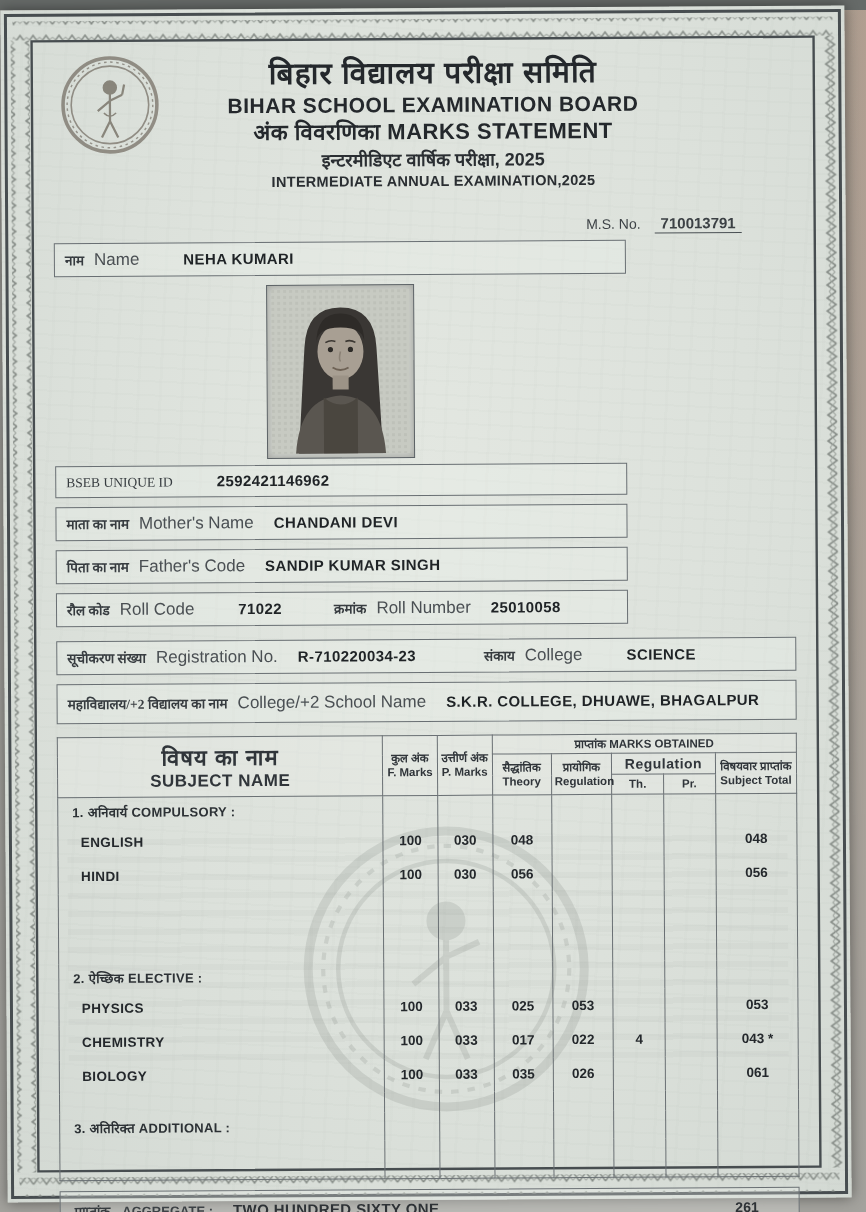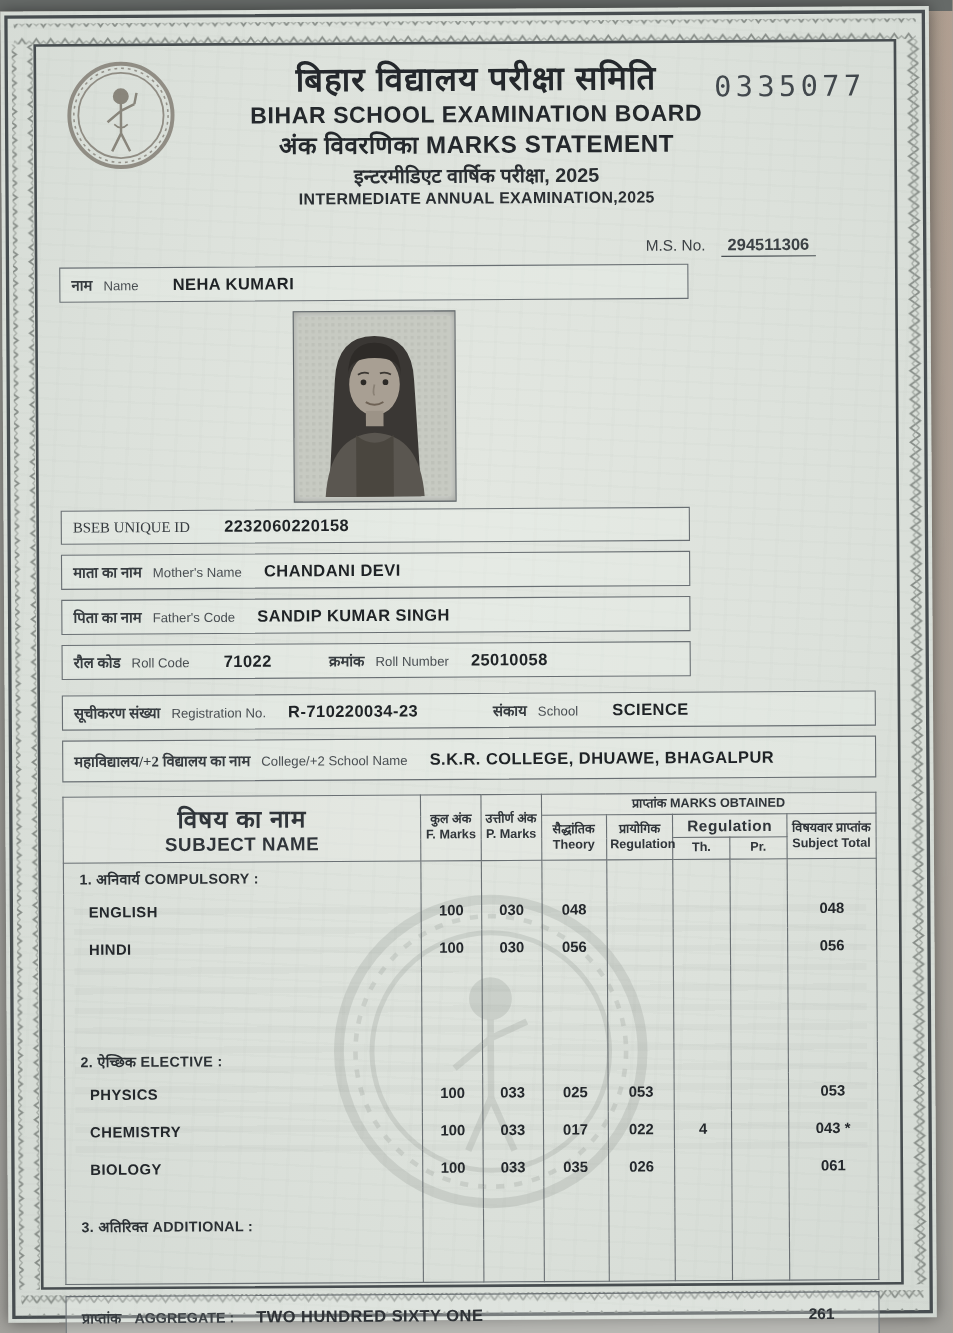--- a/index.html
+++ b/index.html
@@ -48,22 +48,22 @@
     margin:2px 52px 6px 0;font-size:14px;color:#3c4145;}
   .ms-no{font-weight:bold;font-size:15px;border-bottom:1.6px solid #4a5054;padding:0 6px 1px;}
   
   .info-grid{display:grid;grid-template-columns:1fr 152px;column-gap:16px;}
   .fields{display:flex;flex-direction:column;}
   .fbox{
     border:1.6px solid #696f73;background:rgba(236,240,236,.35);
     padding:6px 10px;margin-bottom:9px;display:flex;align-items:baseline;gap:10px;
   }
   .flabel-hi{font-size:13.5px;font-weight:bold;color:#373c40;white-space:nowrap;font-family:Liberation Serif, serif;}
-  .flabel-en{font-size:12px;color:#4a4f53;white-space:nowrap;}
-  .fvalue{font-size:15px;font-weight:bold;letter-spacing:.4px;color:#1f2326;margin-left:21px;}
+  .flabel-en{font-size:17px;color:#4a4f53;white-space:nowrap;}
+  .fvalue{font-size:15px;font-weight:bold;letter-spacing:.4px;color:#1f2326;margin-left:34px;}
   .fvalue.close{margin-left:10px;}
   .photo-cell{grid-row:2 / span 4;display:flex;align-items:center;justify-content:center;}
   .photo-frame{width:146px;height:172px;border:1.6px solid #5c6266;background:#cfd2cc;
     display:flex;align-items:center;justify-content:center;box-shadow:inset 0 0 8px rgba(60,60,60,.35);}
   .photo-frame svg{width:138px;height:164px;}
   .wide{grid-column:1 / -1;}
   
   table.marks{width:100%;border-collapse:collapse;margin-top:4px;table-layout:fixed;position:relative;}
   table.marks th, table.marks td{border:1.4px solid #6a7074;padding:2px 3px;}
   table.marks thead th{font-weight:bold;color:#30353a;background:rgba(232,236,231,.4);}
@@ -136,41 +136,40 @@
       </svg>
 
       <div class="titles">
         <div class="t-hi">बिहार विद्यालय परीक्षा समिति</div>
         <div class="t-en">BIHAR SCHOOL EXAMINATION BOARD</div>
         <div class="t-ms">अंक विवरणिका MARKS STATEMENT</div>
         <div class="t-ex-hi">इन्टरमीडिएट वार्षिक परीक्षा, 2025</div>
         <div class="t-ex-en">INTERMEDIATE ANNUAL EXAMINATION,2025</div>
       </div>
 
-      <div class="serial">0335077</div>
     </div>
 
     <div class="ms-row">
       <span>M.S. No.</span>
-      <span class="ms-no">294511306</span>
+      <span class="ms-no">710013791</span>
     </div>
 
     <div class="info-grid">
 
       <div class="fbox" style="grid-column:1;">
         <span class="flabel-hi">नाम</span>
         <span class="flabel-en">Name</span>
         <span class="fvalue">NEHA KUMARI</span>
       </div>
       <div style="grid-column:2;"></div>
 
       <div class="fields" style="grid-column:1;grid-row:2 / span 4;display:contents;">
         <div class="fbox" style="grid-column:1;margin-top:6px;">
           <span class="flabel-hi" style="font-weight:normal;">BSEB UNIQUE ID</span>
-          <span class="fvalue">2232060220158</span>
+          <span class="fvalue">2592421146962</span>
         </div>
         <div class="fbox" style="grid-column:1;">
           <span class="flabel-hi">माता का नाम</span>
           <span class="flabel-en">Mother's Name</span>
           <span class="fvalue close">CHANDANI DEVI</span>
         </div>
         <div class="fbox" style="grid-column:1;">
           <span class="flabel-hi">पिता का नाम</span>
           <span class="flabel-en">Father's Code</span>
           <span class="fvalue close">SANDIP KUMAR SINGH</span>
@@ -211,21 +210,21 @@
             <path d="M52,108 q17,14 34,0 l0,56 l-34,0z" fill="#4a463f"></path>
           </svg>
         </div>
       </div>
 
       <div class="fbox wide" style="margin-top:10px;">
         <span class="flabel-hi">सूचीकरण संख्या</span>
         <span class="flabel-en">Registration No.</span>
         <span class="fvalue close">R-710220034-23</span>
         <span class="flabel-hi" style="margin-left:58px;">संकाय</span>
-        <span class="flabel-en">School</span>
+        <span class="flabel-en">College</span>
         <span class="fvalue">SCIENCE</span>
       </div>
 
       <div class="fbox wide" style="padding-top:9px;padding-bottom:9px;">
         <span class="flabel-hi">महाविद्यालय/+2 विद्यालय का नाम</span>
         <span class="flabel-en">College/+2 School Name</span>
         <span class="fvalue close">S.K.R. COLLEGE, DHUAWE, BHAGALPUR</span>
       </div>
     </div>
 

